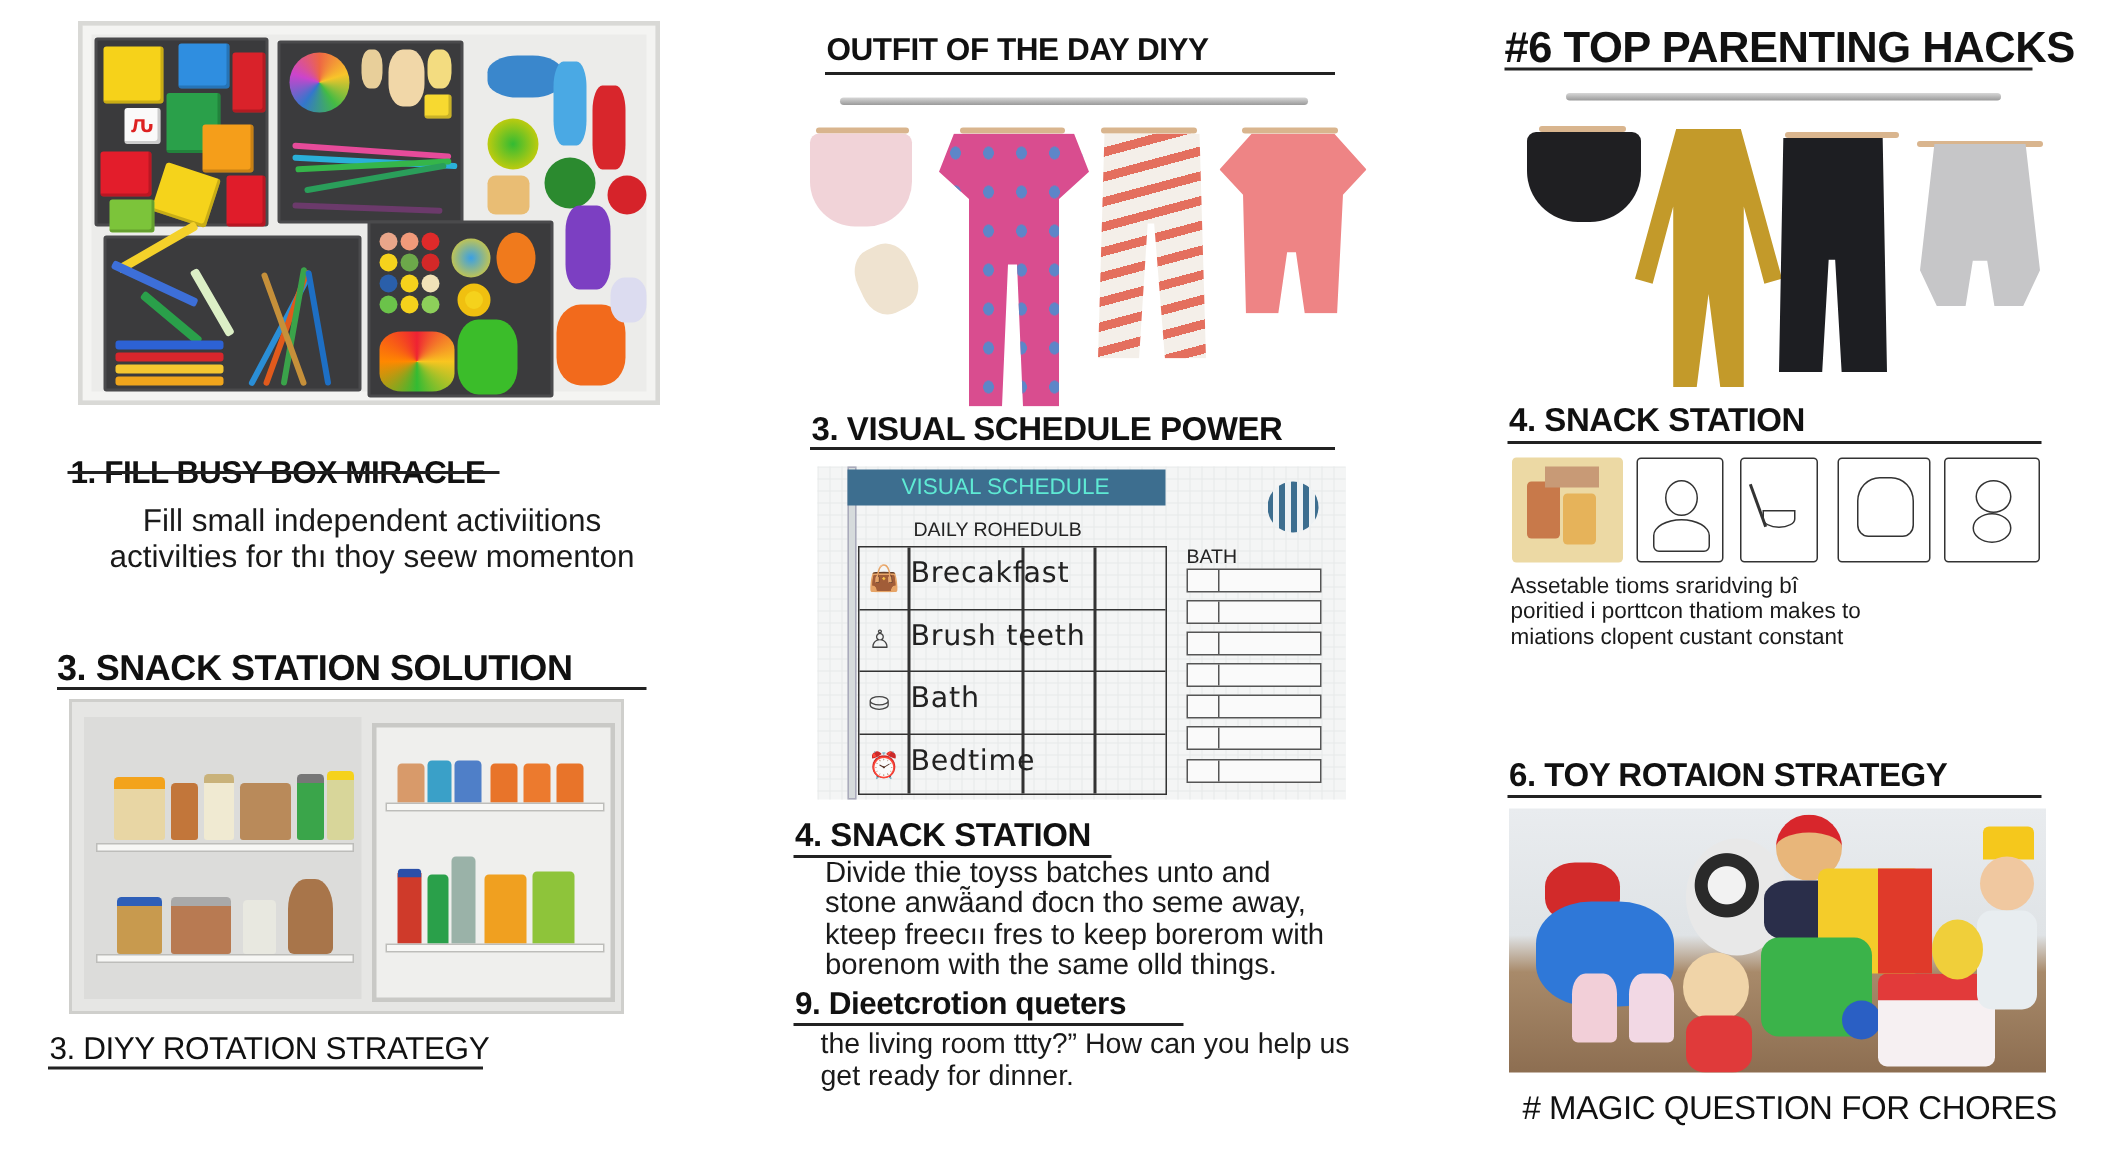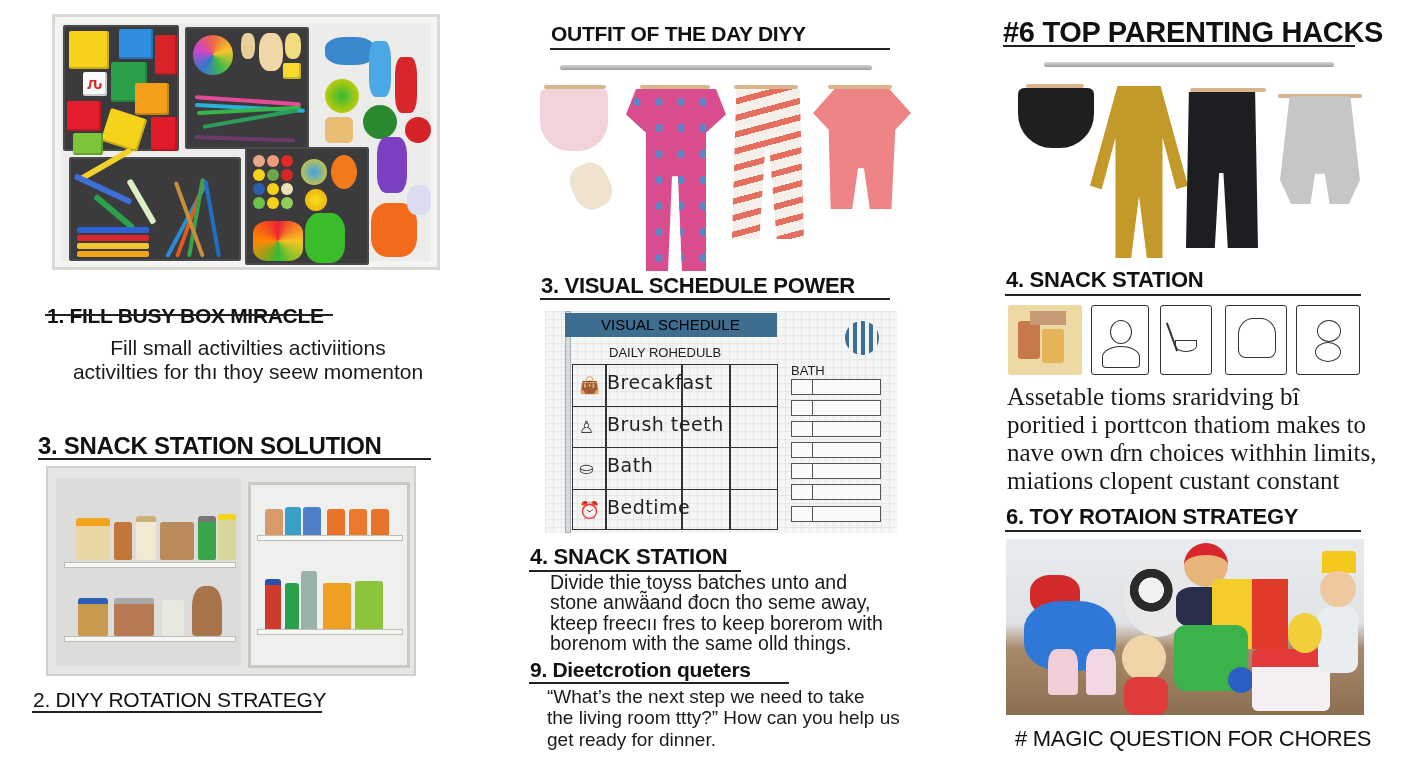--- a/index.html
+++ b/index.html
@@ -41,21 +41,21 @@
 
   
   .rod { position: absolute; height: 5px; background: linear-gradient(#d7d7d7, #9a9a9a); border-radius: 3px; }
   .hanger { position: absolute; height: 4px; background: #d9b58e; border-radius: 2px; }
   .garment { position: absolute; }
 
   
   .schedule { left: 545px; top: 311px; width: 352px; height: 222px; background: #f4f5f5;
     background-image: linear-gradient(#e6e8e8 1px, transparent 1px), linear-gradient(90deg, #e6e8e8 1px, transparent 1px);
     background-size: 8px 8px; }
-  .sched-banner { position: absolute; left: 20px; top: 2px; width: 212px; height: 24px; background: #3d6e8f; color: #000000;
+  .sched-banner { position: absolute; left: 20px; top: 2px; width: 212px; height: 24px; background: #3d6e8f; color: #5eead4;
     font-size: 15px; line-height: 24px; padding-left: 36px; font-family: "Liberation Sans", sans-serif; }
   .sched-sub { position: absolute; left: 64px; top: 34px; font-size: 13px; color: #222; }
   .sched-grid { position: absolute; left: 27px; top: 53px; width: 206px; height: 166px; border: 1.5px solid #333; }
   .sched-row { position: absolute; left: 0; width: 100%; height: 41.5px; border-bottom: 1.5px solid #333; }
   .sched-row:last-child { border-bottom: none; }
   .sched-vline { position: absolute; top: 0; bottom: 0; width: 1.5px; background: #333; }
   .sched-task { position: absolute; left: 34px; top: 6px; font-family: "DejaVu Sans", sans-serif; font-size: 19px; color: #222; letter-spacing: 0.5px; }
   .sched-icon { position: absolute; left: 6px; top: 10px; font-size: 17px; color: #444; }
   .bath-label { position: absolute; left: 246px; top: 52px; font-size: 13px; color: #222; }
   .bath-box { position: absolute; left: 246px; width: 90px; height: 16px; border: 1.2px solid #555; background: #fafafa; }
@@ -142,21 +142,21 @@
 
   <div class="dot" style="left:322px;top:120px;width:30px;height:56px;background:#7c3fc2;border-radius:30%;"></div>
   <div class="dot" style="left:316px;top:186px;width:46px;height:54px;background:#f26a1c;border-radius:35%;"></div>
   <div class="dot" style="left:352px;top:168px;width:24px;height:30px;background:#dcdcf0;border-radius:40%;"></div>
 </div>
 
 <div class="heading" style="left:47px;top:304px;font-size:21px;">1. FILL BUSY BOX MIRACLE</div>
 <div class="rule" style="left:45px;top:314px;width:288px;"></div>
 
 <div class="body-text center" style="left:48px;top:336px;width:400px;font-size:21px;">
-  <div>Fill small activilties activiitions</div>
+  <div>Fill small independent activiitions</div>
   <div>activilties for thı thoy seew momenton</div>
 </div>
 
 <div class="heading" style="left:38px;top:432px;font-size:24px;">3. SNACK STATION SOLUTION</div>
 <div class="rule" style="left:38px;top:458px;width:393px;"></div>
 
 <div class="abs fridge">
   <div class="fridge-inner-l">
     <div class="jar" style="left:20px;top:40px;width:34px;height:42px;background:#e8d6a4;border-top:8px solid #f3a31c;"></div>
     <div class="jar" style="left:58px;top:44px;width:18px;height:38px;background:#c2763a;"></div>
@@ -181,21 +181,21 @@
     <div class="shelf" style="left:6px;top:50px;width:146px;"></div>
     <div class="jar" style="left:14px;top:94px;width:16px;height:52px;background:#cf3a2a;border-top:6px solid #2a4fa8;"></div>
     <div class="jar" style="left:34px;top:98px;width:14px;height:48px;background:#2aa04a;"></div>
     <div class="jar" style="left:50px;top:86px;width:16px;height:60px;background:#9ab2a8;"></div>
     <div class="jar" style="left:72px;top:98px;width:28px;height:48px;background:#f0a020;"></div>
     <div class="jar" style="left:104px;top:96px;width:28px;height:50px;background:#8ec43a;"></div>
     <div class="shelf" style="left:6px;top:144px;width:146px;"></div>
   </div>
 </div>
 
-<div class="heading" style="left:33px;top:688px;font-size:21px;font-weight:400;color:#111;">2. DIYY ROTATION STRATEGY</div>
+<div class="heading" style="left:33px;top:688px;font-size:21px;font-weight:400;color:#111;">3. DIYY ROTATION STRATEGY</div>
 <div class="rule" style="left:32px;top:711px;width:290px;height:1.5px;"></div>
 
 <div class="body-text" style="left:50px;top:713px;font-size:20px;line-height:1.1;">
 </div>
 
 <div class="heading" style="left:551px;top:22px;font-size:21px;">OUTFIT OF THE DAY DIYY</div>
 <div class="rule" style="left:550px;top:48px;width:340px;height:1.5px;"></div>
 
 <div class="abs" style="left:530px;top:55px;width:380px;height:215px;">
   <div class="rod" style="left:30px;top:10px;width:312px;"></div>
@@ -259,21 +259,20 @@
   <div>Divide thie toyss batches  unto and</div>
   <div>stone anwä̃and đocn tho seme away,</div>
   <div>kteep freecıı fres to keep borerom with</div>
   <div>borenom with the same olld things.</div>
 </div>
 
 <div class="heading" style="left:530px;top:658px;font-size:21px;">9. Dieetcrotion queters</div>
 <div class="rule" style="left:529px;top:682px;width:260px;height:1.5px;"></div>
 
 <div class="body-text" style="left:547px;top:686px;font-size:19px;line-height:1.12;">
-  <div>“What’s the next step we need to take</div>
   <div>the living room ttty?” How can you help us</div>
   <div>get ready for dinner.</div>
 </div>
 
 <div class="heading" style="left:1003px;top:16px;font-size:29px;">#6 TOP PARENTING HACKS</div>
 <div class="rule" style="left:1003px;top:45px;width:352px;height:1.5px;"></div>
 
 <div class="abs" style="left:1000px;top:50px;width:380px;height:210px;">
   <div class="rod" style="left:44px;top:12px;width:290px;"></div>
   <div class="hanger" style="left:26px;top:34px;width:58px;"></div>
@@ -302,24 +301,23 @@
   <div class="abs" style="left:10px;top:16px;width:2px;height:30px;background:#333;transform:rotate(-20deg);"></div>
 </div>
 <div class="snack-card" style="left:1225px;width:62px;">
   <div class="abs" style="left:12px;top:12px;width:38px;height:40px;border:1.6px solid #333;border-radius:40% 40% 20% 20%;"></div>
 </div>
 <div class="snack-card" style="left:1296px;width:64px;">
   <div class="abs" style="left:20px;top:14px;width:24px;height:22px;border:1.6px solid #333;border-radius:50%;"></div>
   <div class="abs" style="left:18px;top:36px;width:26px;height:20px;border:1.6px solid #333;border-radius:50%;"></div>
 </div>
 
-<div class="body-text" style="left:1007px;top:383px;font-size:25px;line-height:1.12;font-family:Liberation Serif, serif;">
+<div class="body-text" style="left:1007px;top:383px;font-size:15px;line-height:1.12;">
   <div>Assetable tioms sraridving bî</div>
   <div>poritied i porttcon thatiom makes to</div>
-  <div>nave own ɗrn choices withhin limits,</div>
   <div>miations clopent custant constant</div>
 </div>
 
 <div class="heading" style="left:1006px;top:504px;font-size:22px;">6. TOY ROTAION STRATEGY</div>
 <div class="rule" style="left:1005px;top:530px;width:356px;height:1.5px;"></div>
 
 <div class="abs toy-photo">
   <div class="toy" style="left:118px;top:20px;width:68px;height:78px;border-radius:50%;background:radial-gradient(circle at 40% 40%,#f2f2f2 0 20%,#2a2a2a 21% 34%,#e8e8e8 35%);"></div>
   <div class="toy" style="left:24px;top:36px;width:50px;height:40px;border-radius:40%;background:#d22a2a;"></div>
   <div class="toy" style="left:18px;top:62px;width:92px;height:70px;border-radius:40%;background:#2f78d8;"></div>

